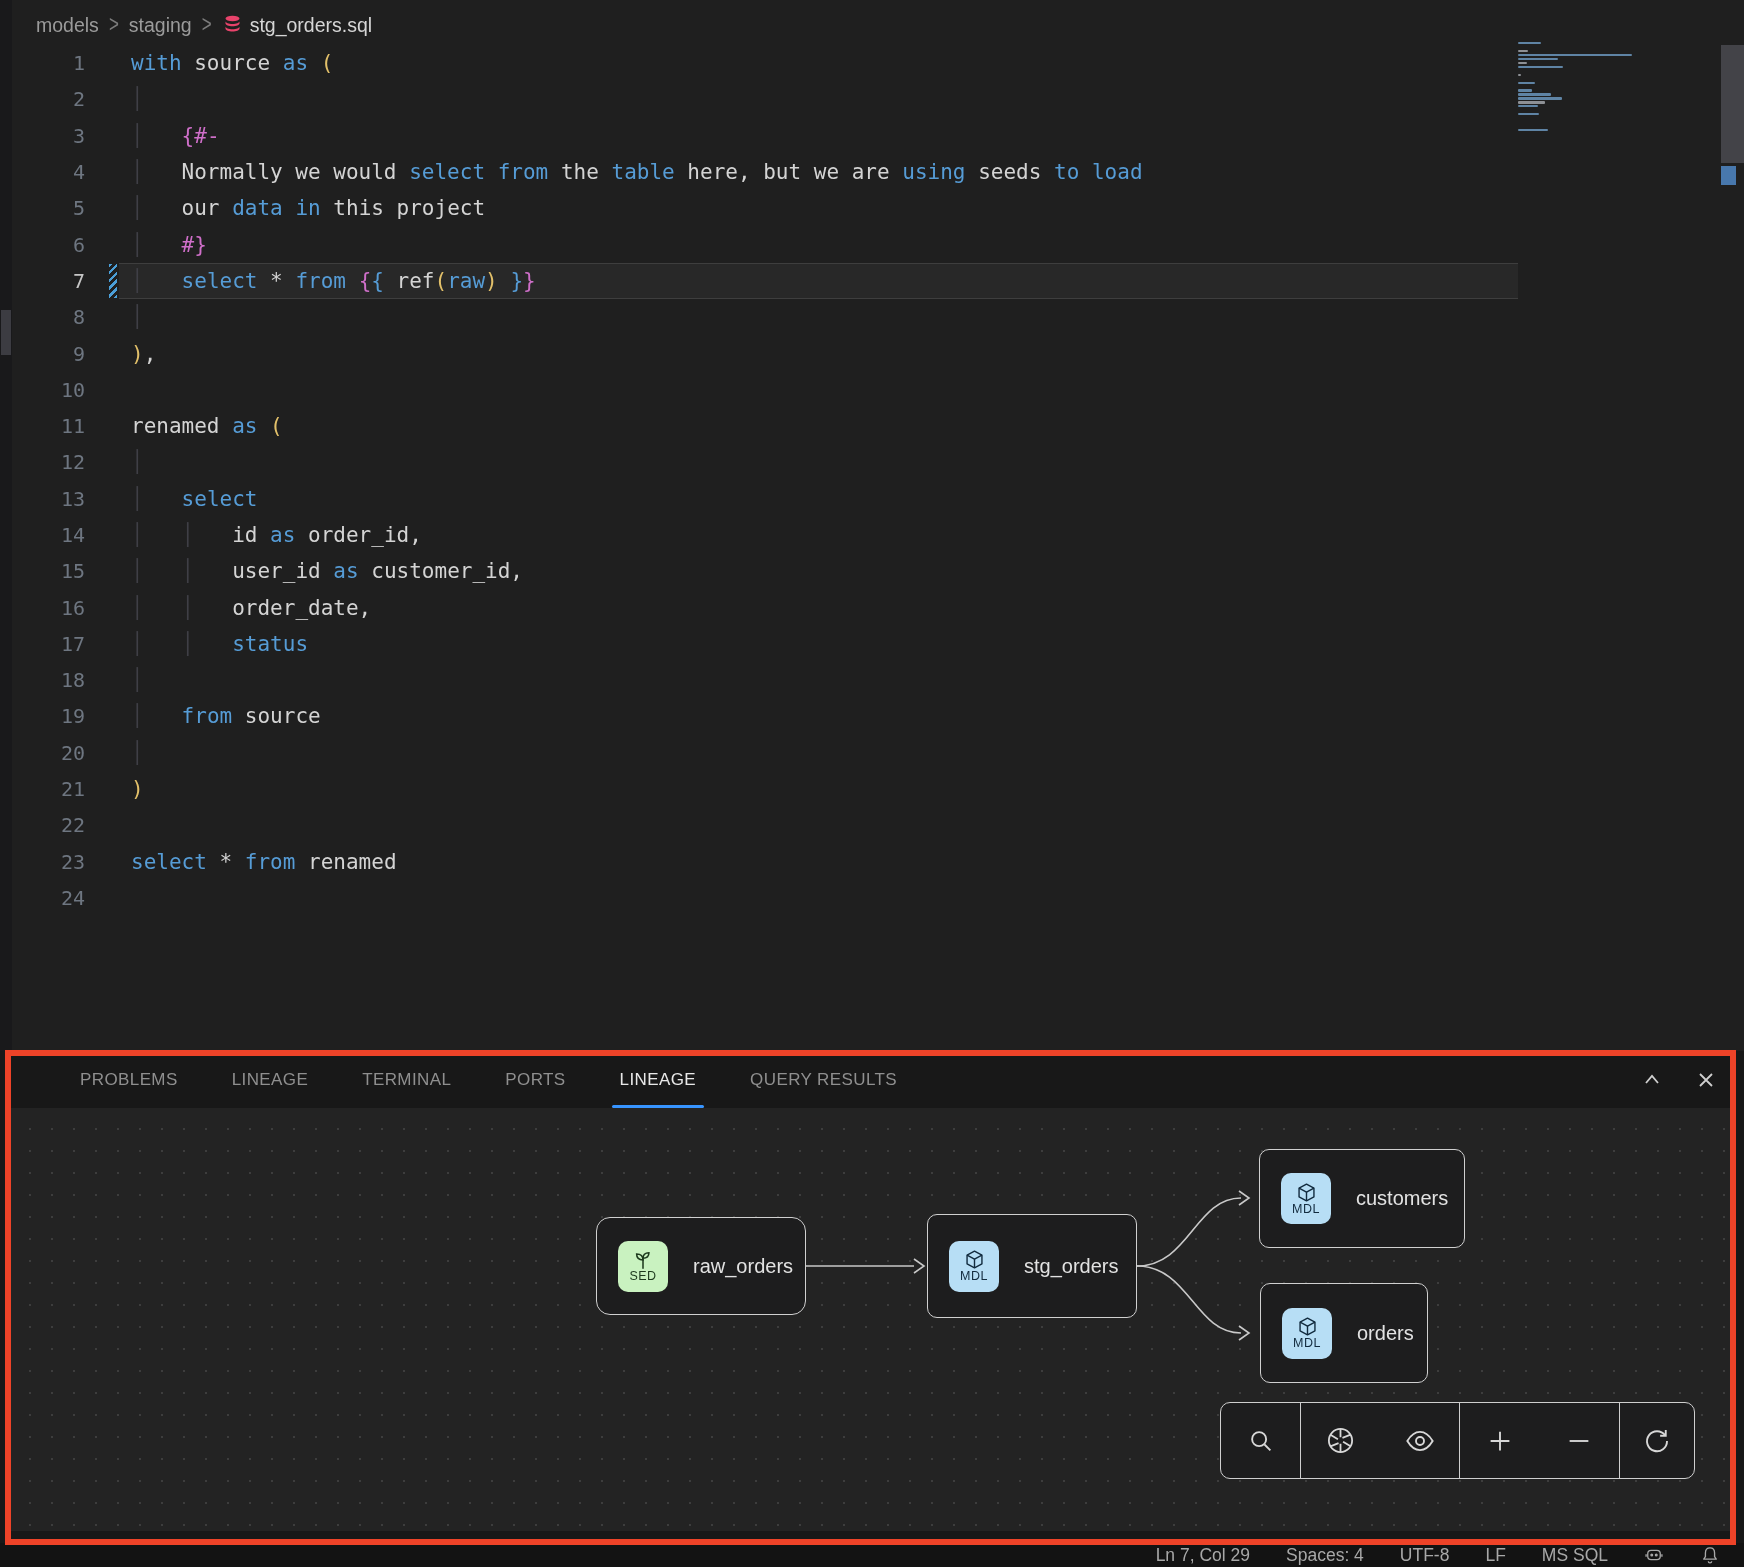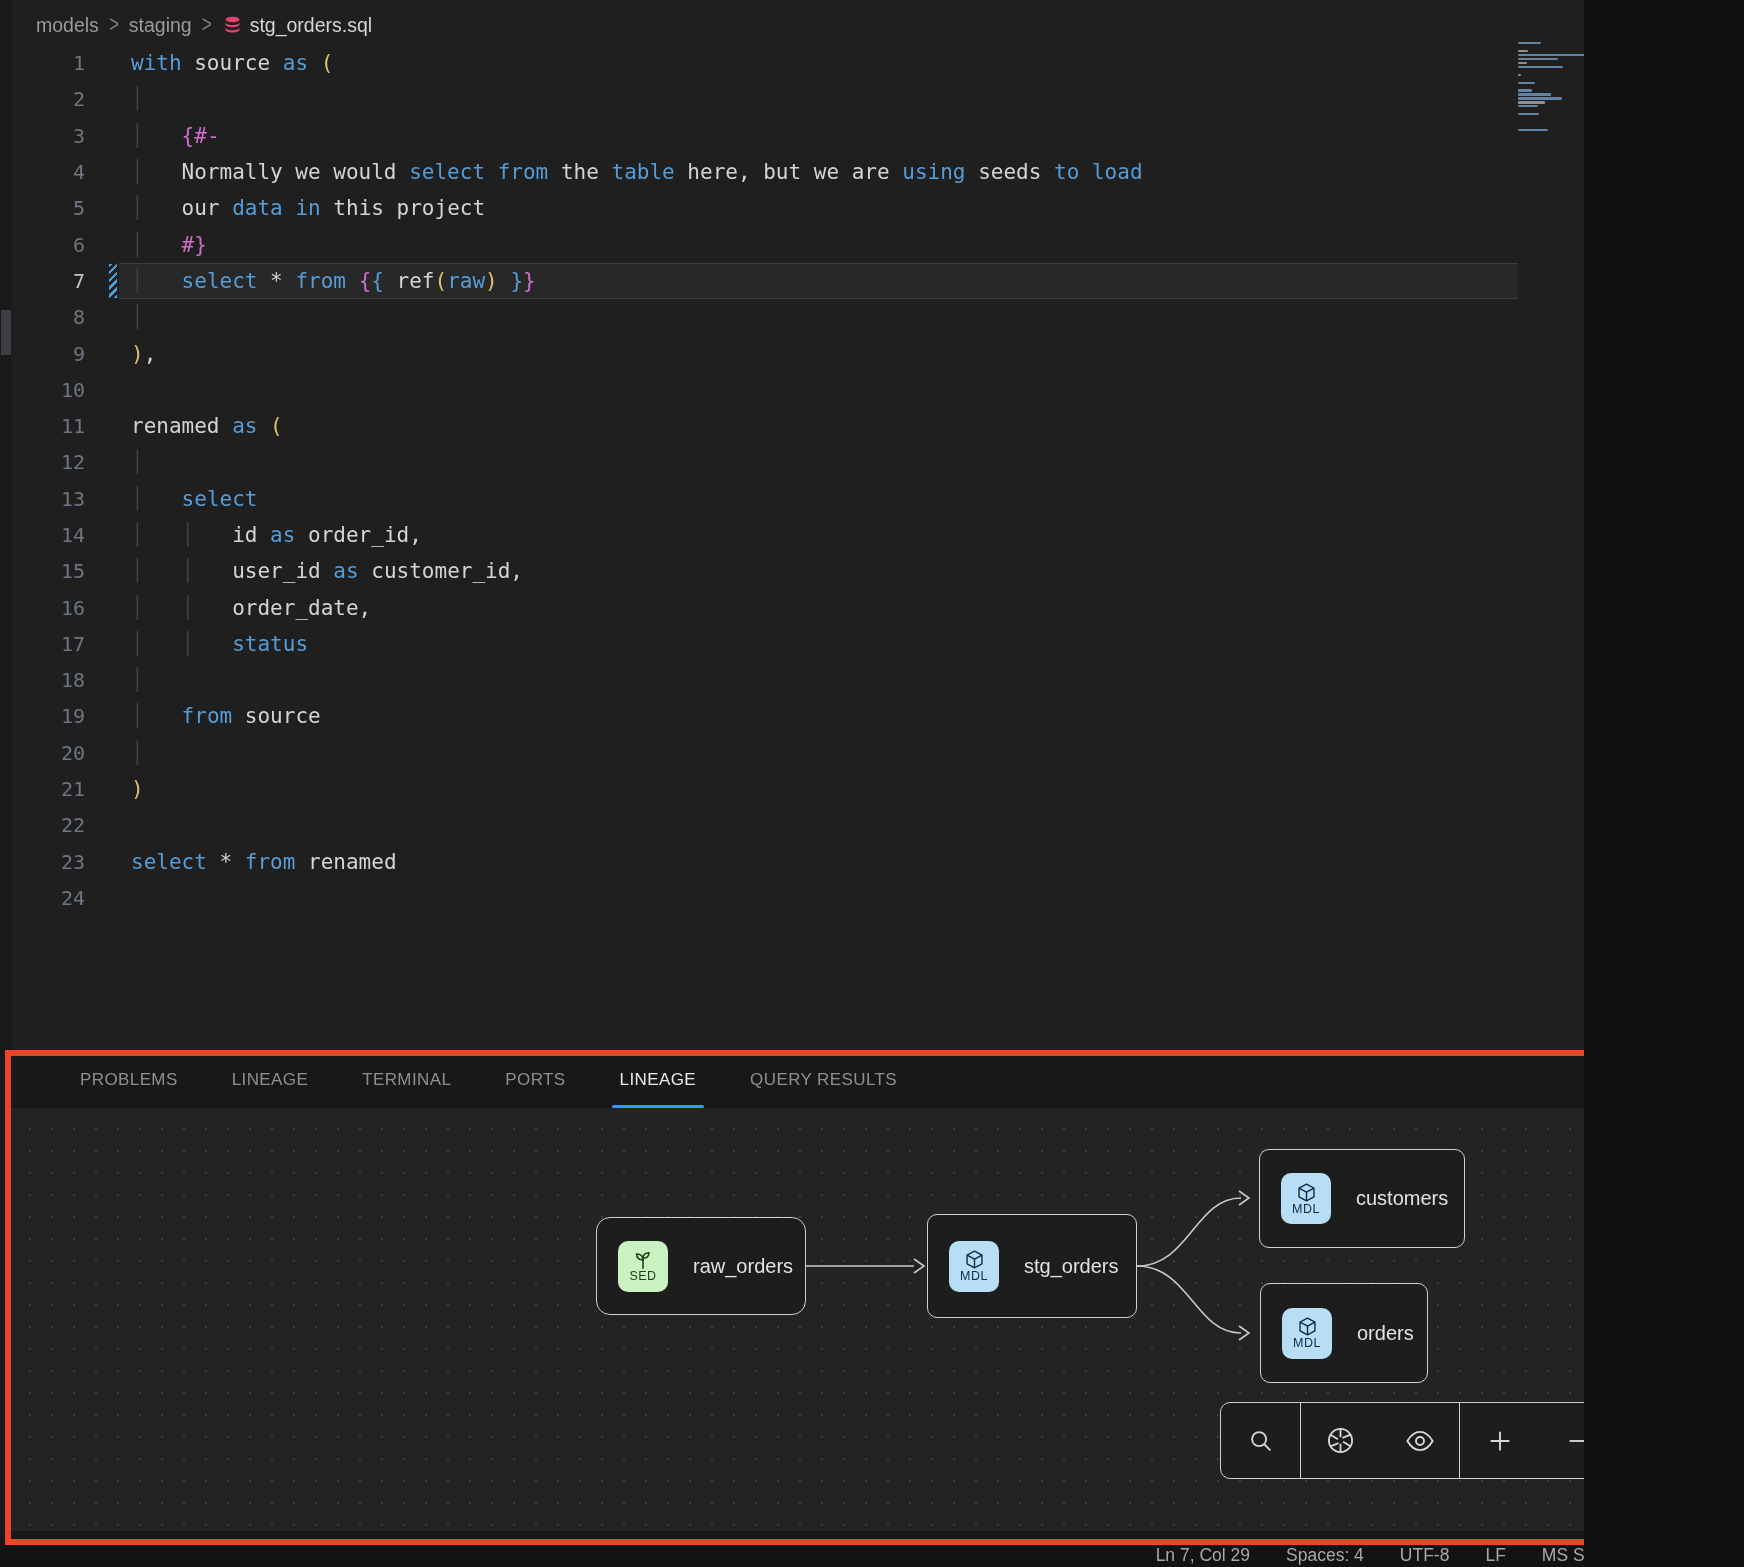--- a/index.html
+++ b/index.html
@@ -1,34 +1,34 @@
 <!DOCTYPE html>
 <html><head>
 <meta charset="utf-8">
 <style>
   * { margin:0; padding:0; box-sizing:border-box; }
   html,body { background:#111; }
   .app {
-    position:relative; width:1584px; height:1567px;
+    position:relative; width:1744px; height:1567px;
     background:#1f1f1f; overflow:hidden;
     font-family:"Liberation Sans", sans-serif;
   }
   
   .left-rail { position:absolute; left:0; top:0; width:12px; height:1051px; background:#19191b; }
   .left-rail .thumb { position:absolute; left:1px; top:310px; width:10px; height:45px; background:#3c3c42; }
 
   
   .editor { position:absolute; left:12px; top:0; width:1732px; height:1051px; background:#1f1f1f; }
   .breadcrumb {
     position:absolute; left:24px; top:8px; height:34px;
     display:flex; align-items:center; gap:10px;
     font-size:19.5px; color:#9b9b9b;
   }
   .breadcrumb .sep { color:#7c7c7c; font-size:17px; transform:scaleY(1.4); }
-  .breadcrumb .file { color:#d6d6d6; display:flex; align-items:center; gap:7px; }
+  .breadcrumb .file { color:#d6d6d6; display:flex; align-items:flex-start; gap:7px; }
   .code-area { position:absolute; left:0; top:45px; right:0; }
   .code-line {
     position:relative; height:36.3px; display:flex; align-items:center;
     font-family:"DejaVu Sans Mono", monospace; font-size:21px;
   }
   .code-line .ln {
     width:73px; text-align:right; color:#6e7681; font-size:20px; flex:none;
     font-family:"DejaVu Sans Mono", monospace; z-index:2;
   }
   .code-line .content { white-space:pre; margin-left:46px; z-index:2; }

